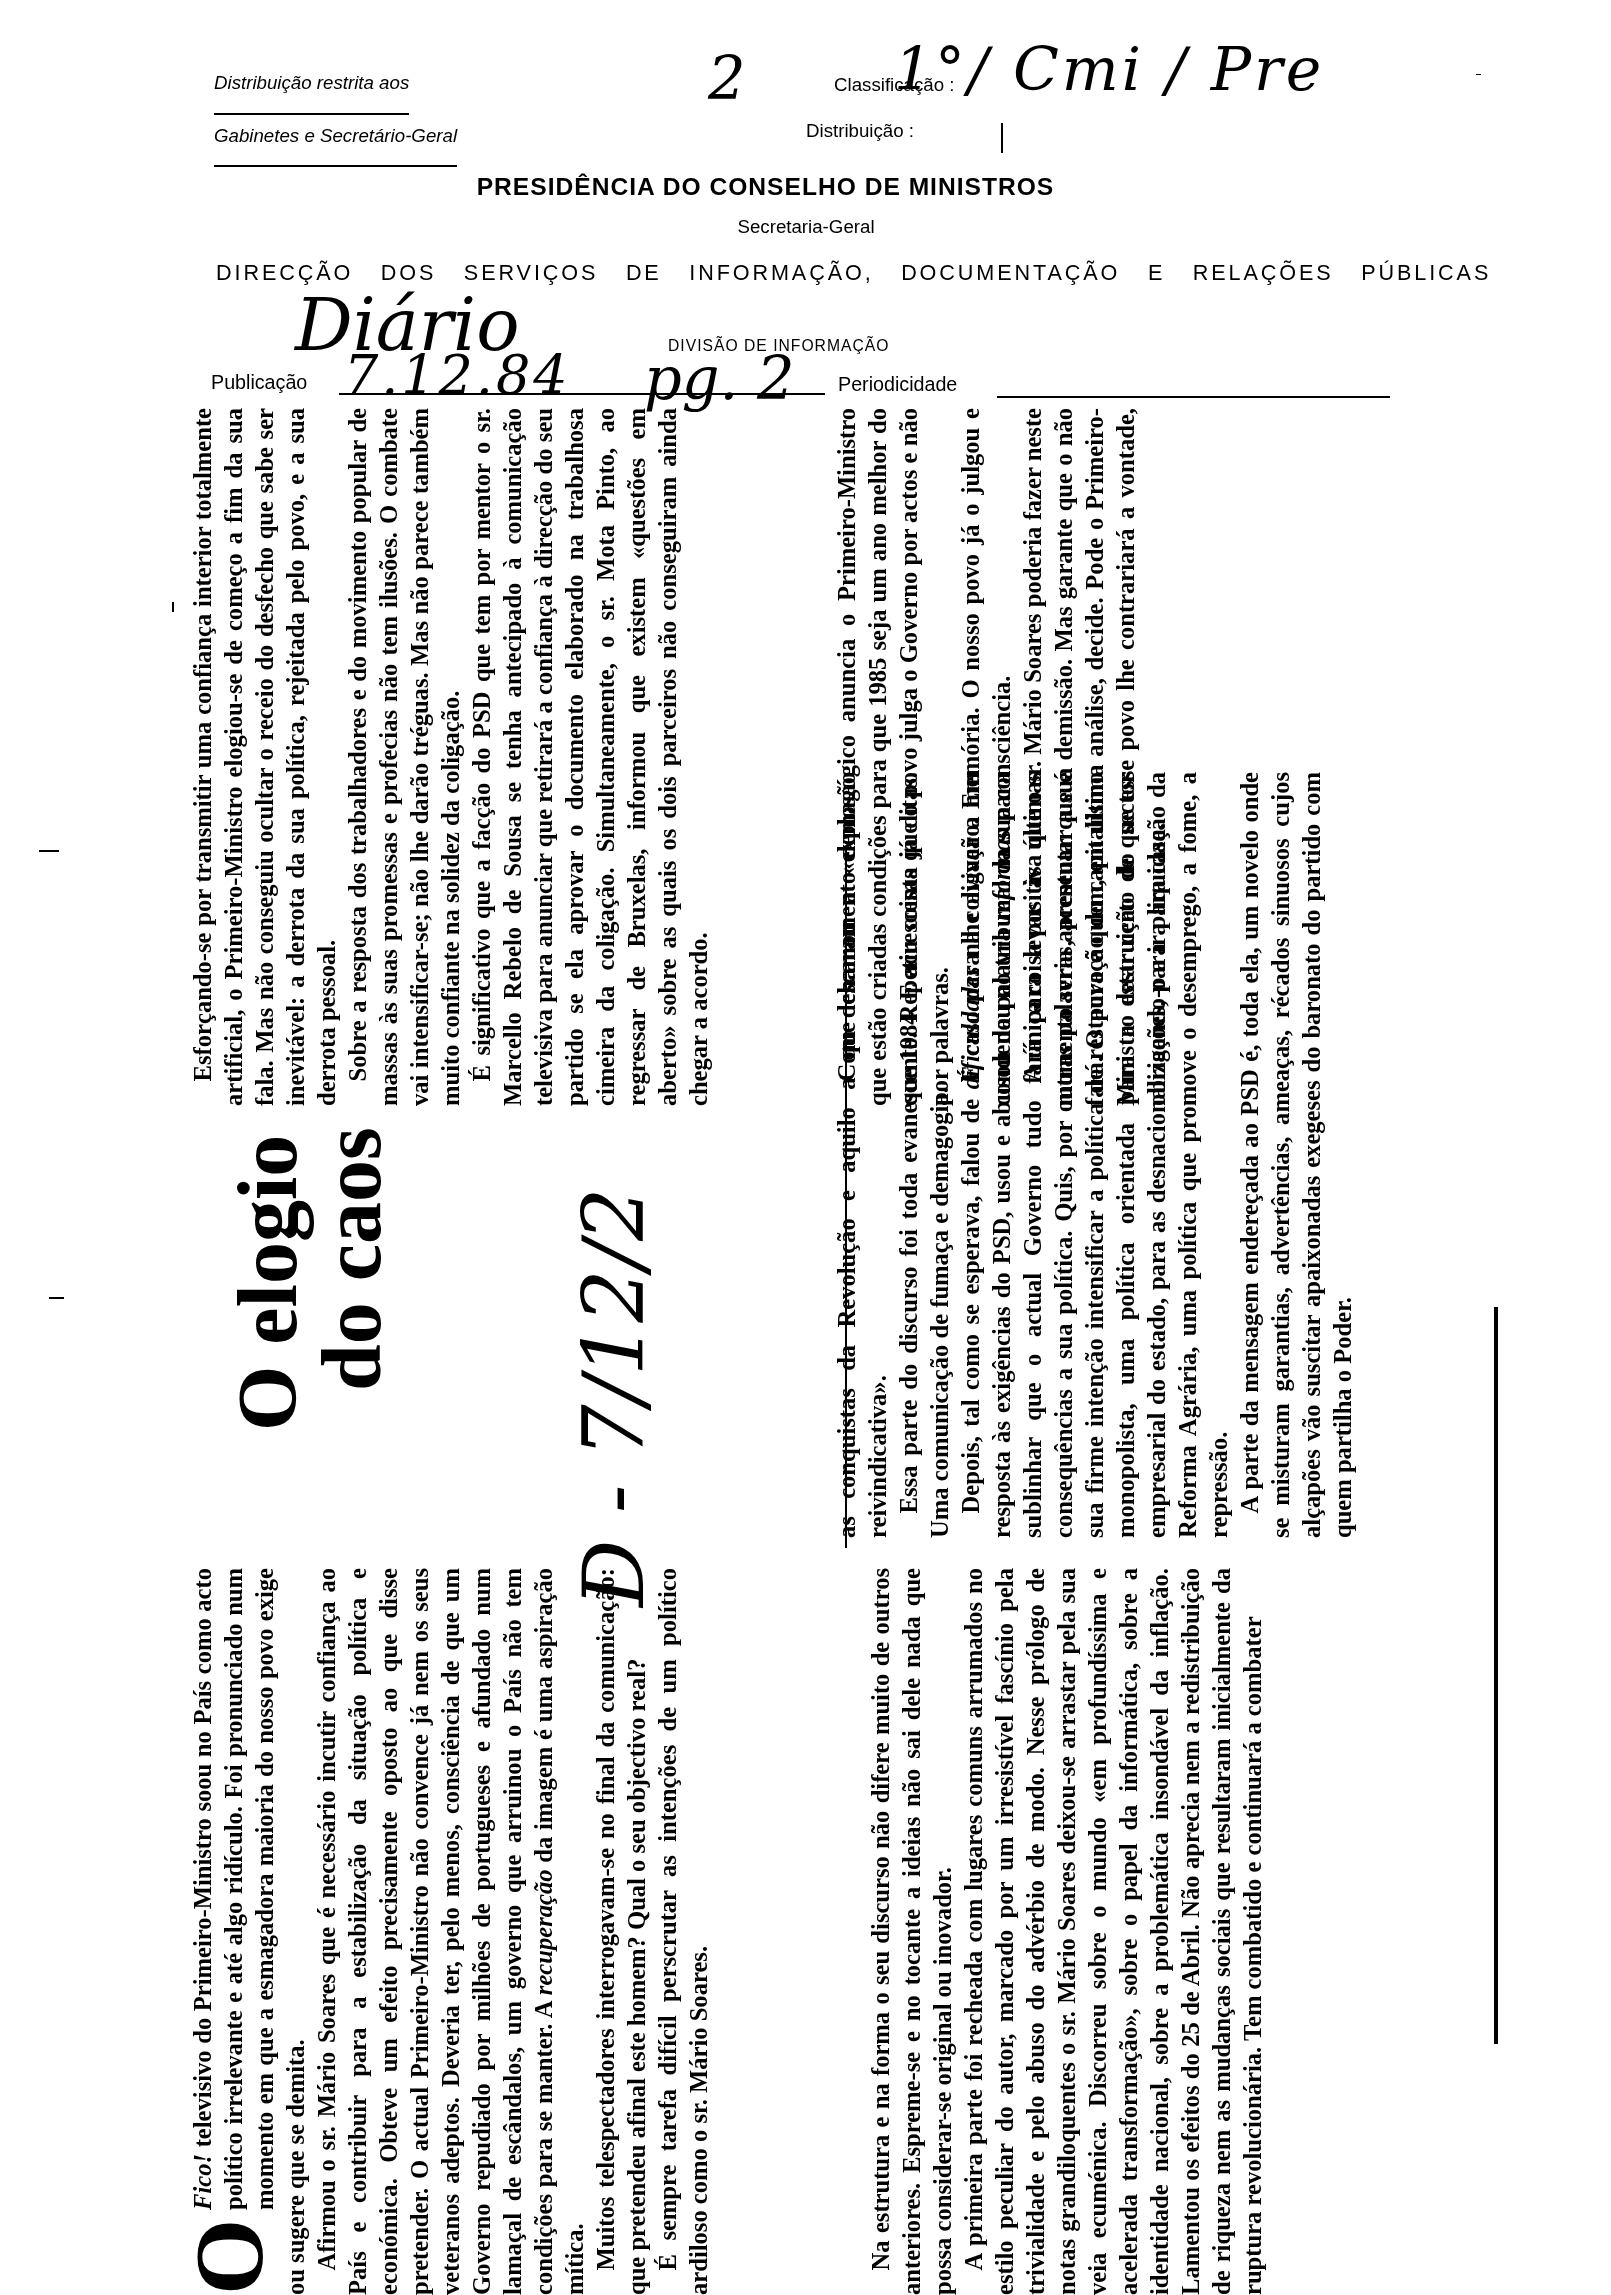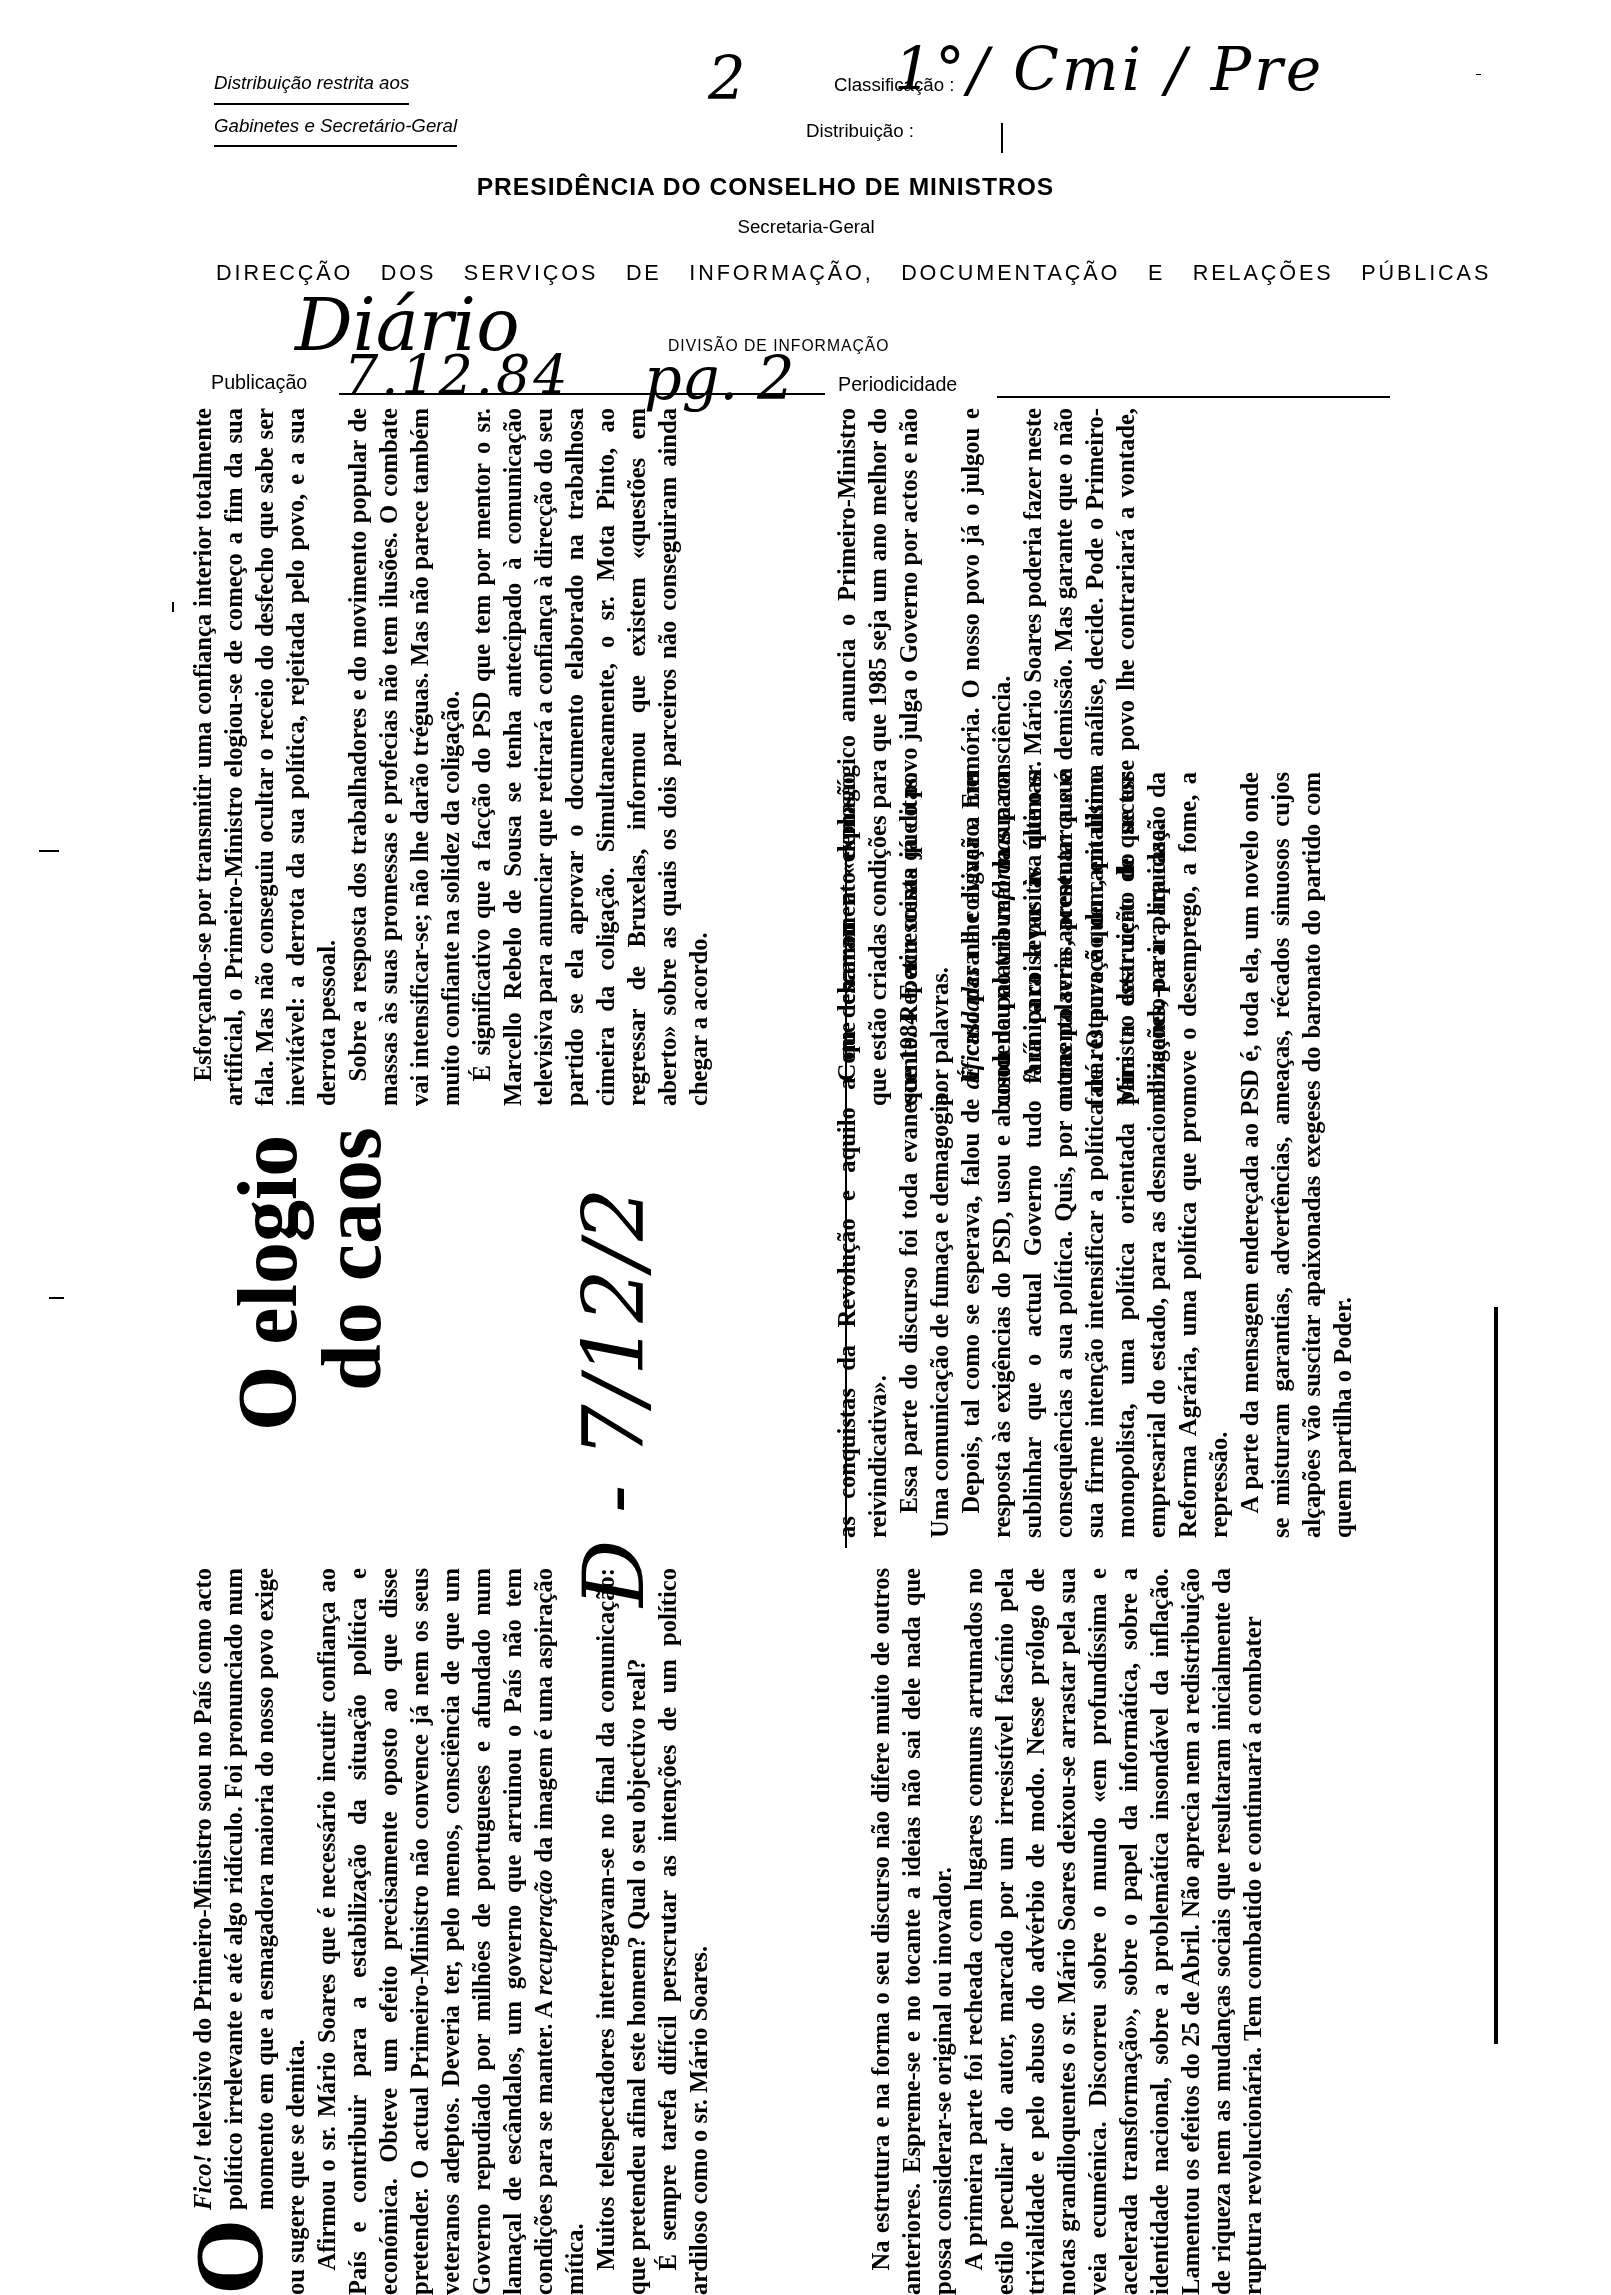--- a/index.html
+++ b/index.html
@@ -1,20 +1,20 @@
 <!DOCTYPE html>
 <html style="font-size:7.9px"><head>
 <meta charset="utf-8">
 <style>
   html, body { margin:0; padding:0; background:#ffffff; }
   body { width:1612px; height:2295px; position:relative; overflow:hidden; color:#000; font-family:"Liberation Sans", sans-serif; }
 
   
   .dist-restrita { position:absolute; left:214px; top:74px; font-style:italic; font-size:18.7px; font-family:"Liberation Sans", sans-serif; line-height:1; }
-  .dist-restrita div { border-bottom:2.5px solid #000; padding-bottom:10px; margin-bottom:11.8px; display:inline-block; }
+  .dist-restrita div { border-bottom:2.5px solid #000; padding-bottom:20px; margin-bottom:11.8px; display:inline-block; }
   .hand { font-family:"DejaVu Serif", serif; font-style:italic; position:absolute; color:#000; }
   .hand-2 { left:708px; top:44px; font-size:59px; }
   .class-label { position:absolute; left:806px; font-size:18.7px; }
   .class-label.c1 { top:74px;margin-left:28px; }
   .class-label.c2 { top:120px; }
   .hand-class { left:894px; top:34px; font-size:60px; letter-spacing:2.9px; }
   .hand-class-tick { position:absolute; left:1001px; top:123px; width:2px; height:29.5px; background:#000; }
   .corner-mark { position:absolute; left:1476px; top:74px; width:4.9px; height:1px; background:#000; }
 
   .pcm-title { position:absolute; left:0; width:1531px; top:173px; text-align:center; font-size:24.6px; font-weight:bold; letter-spacing:1px; }

